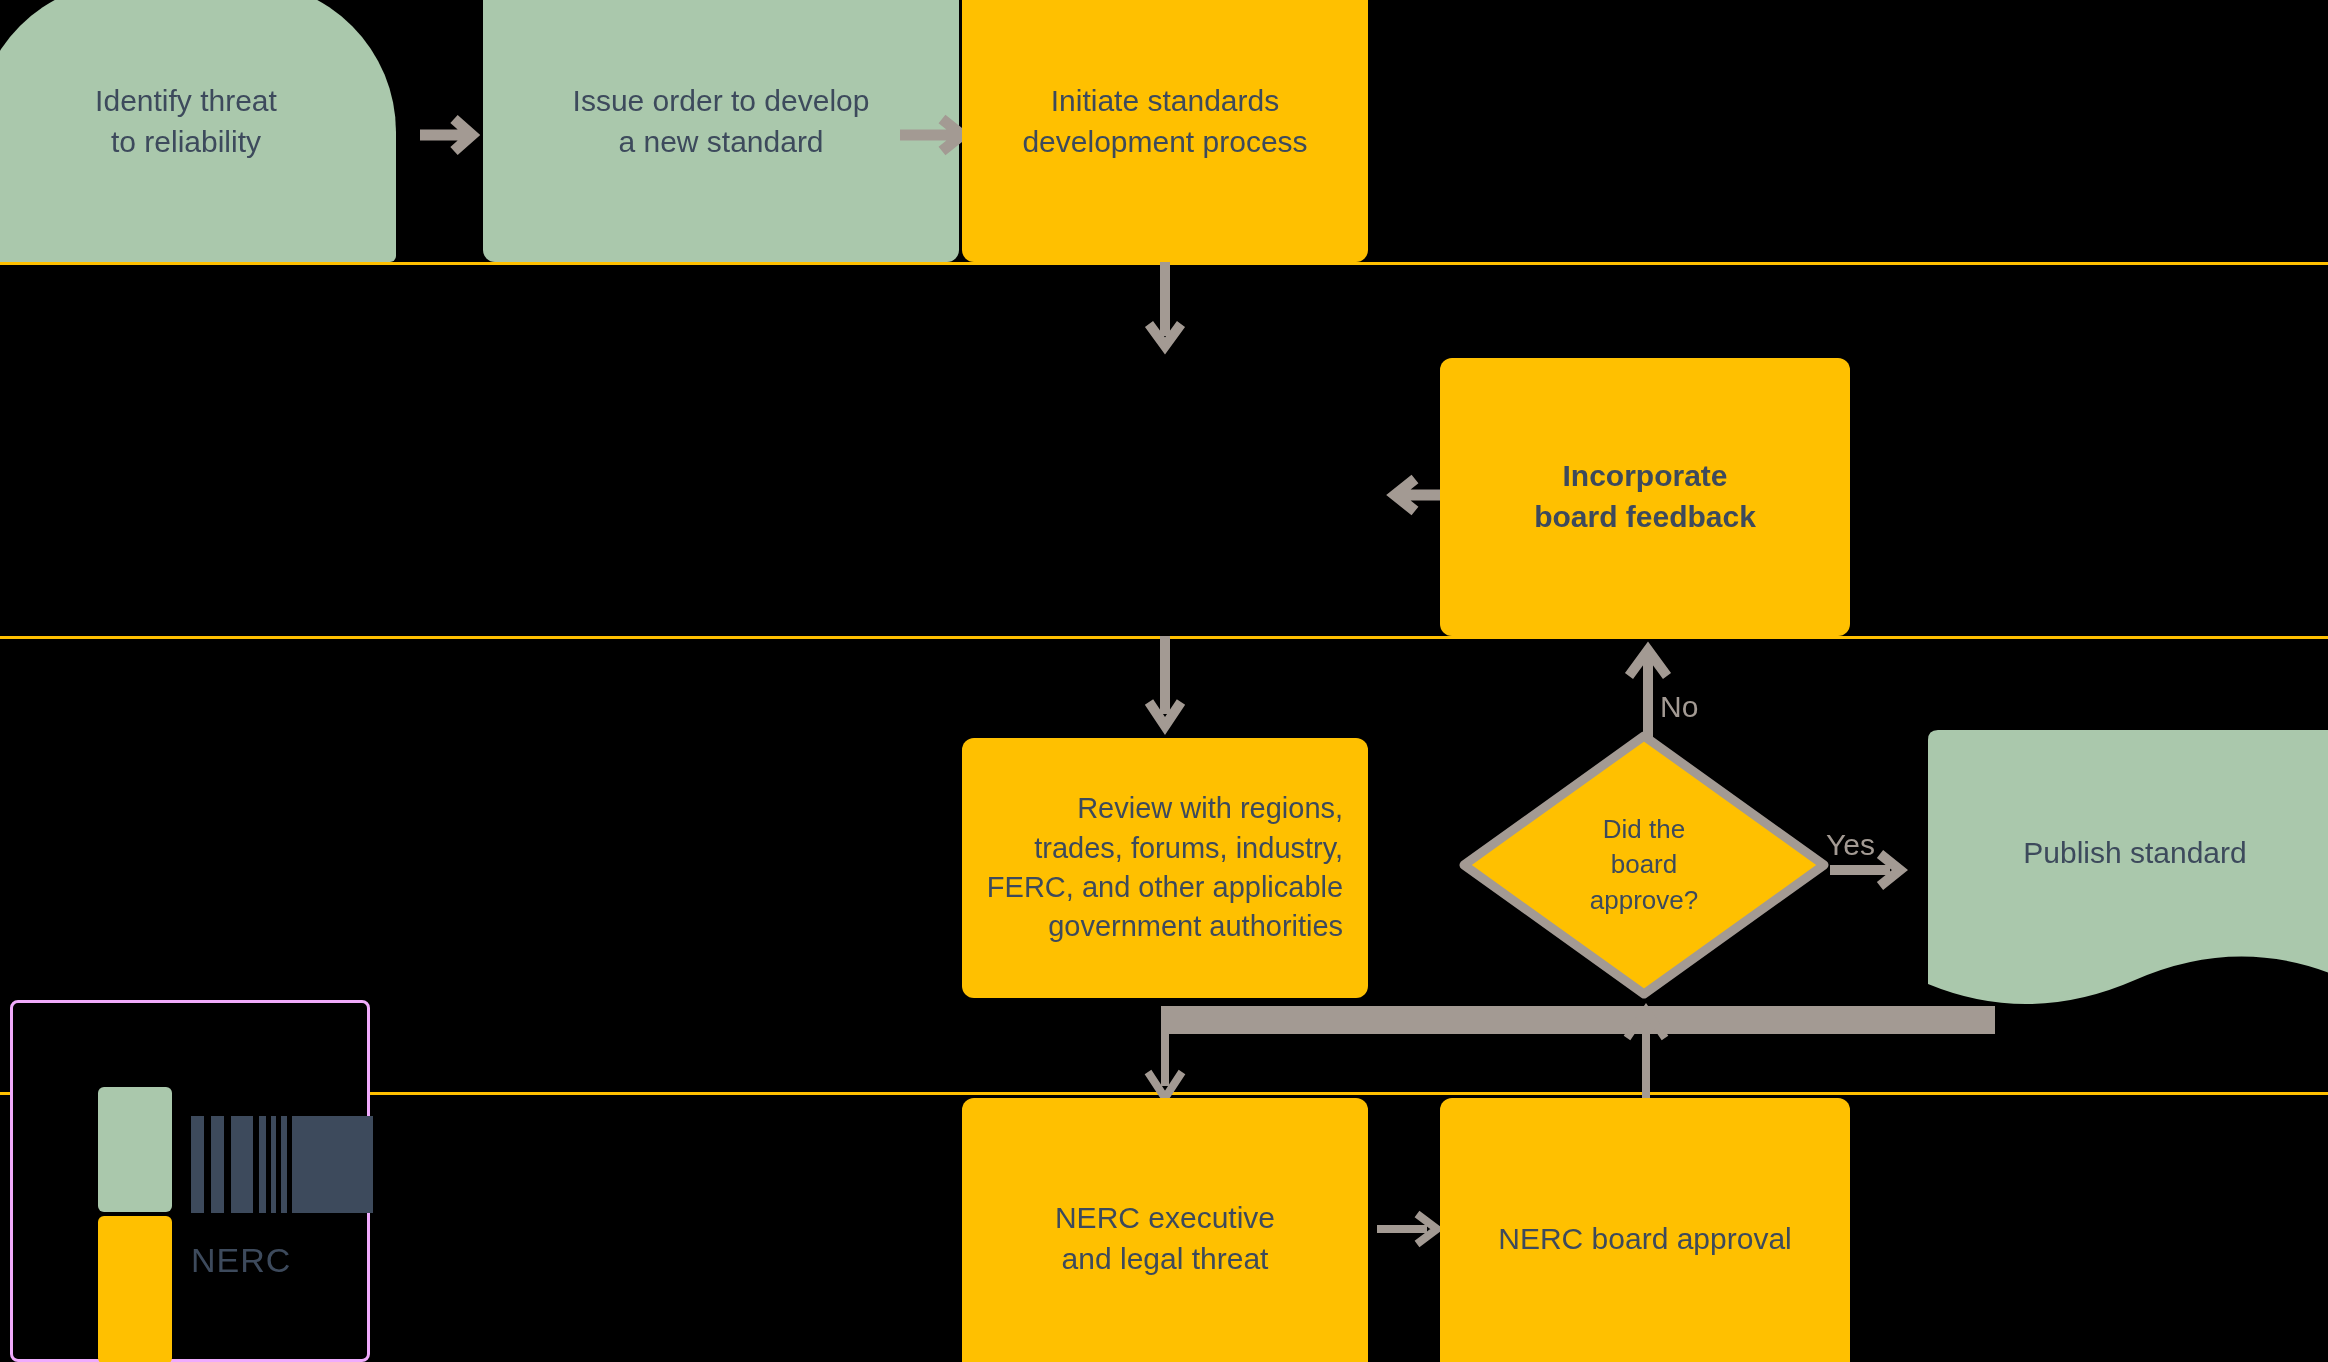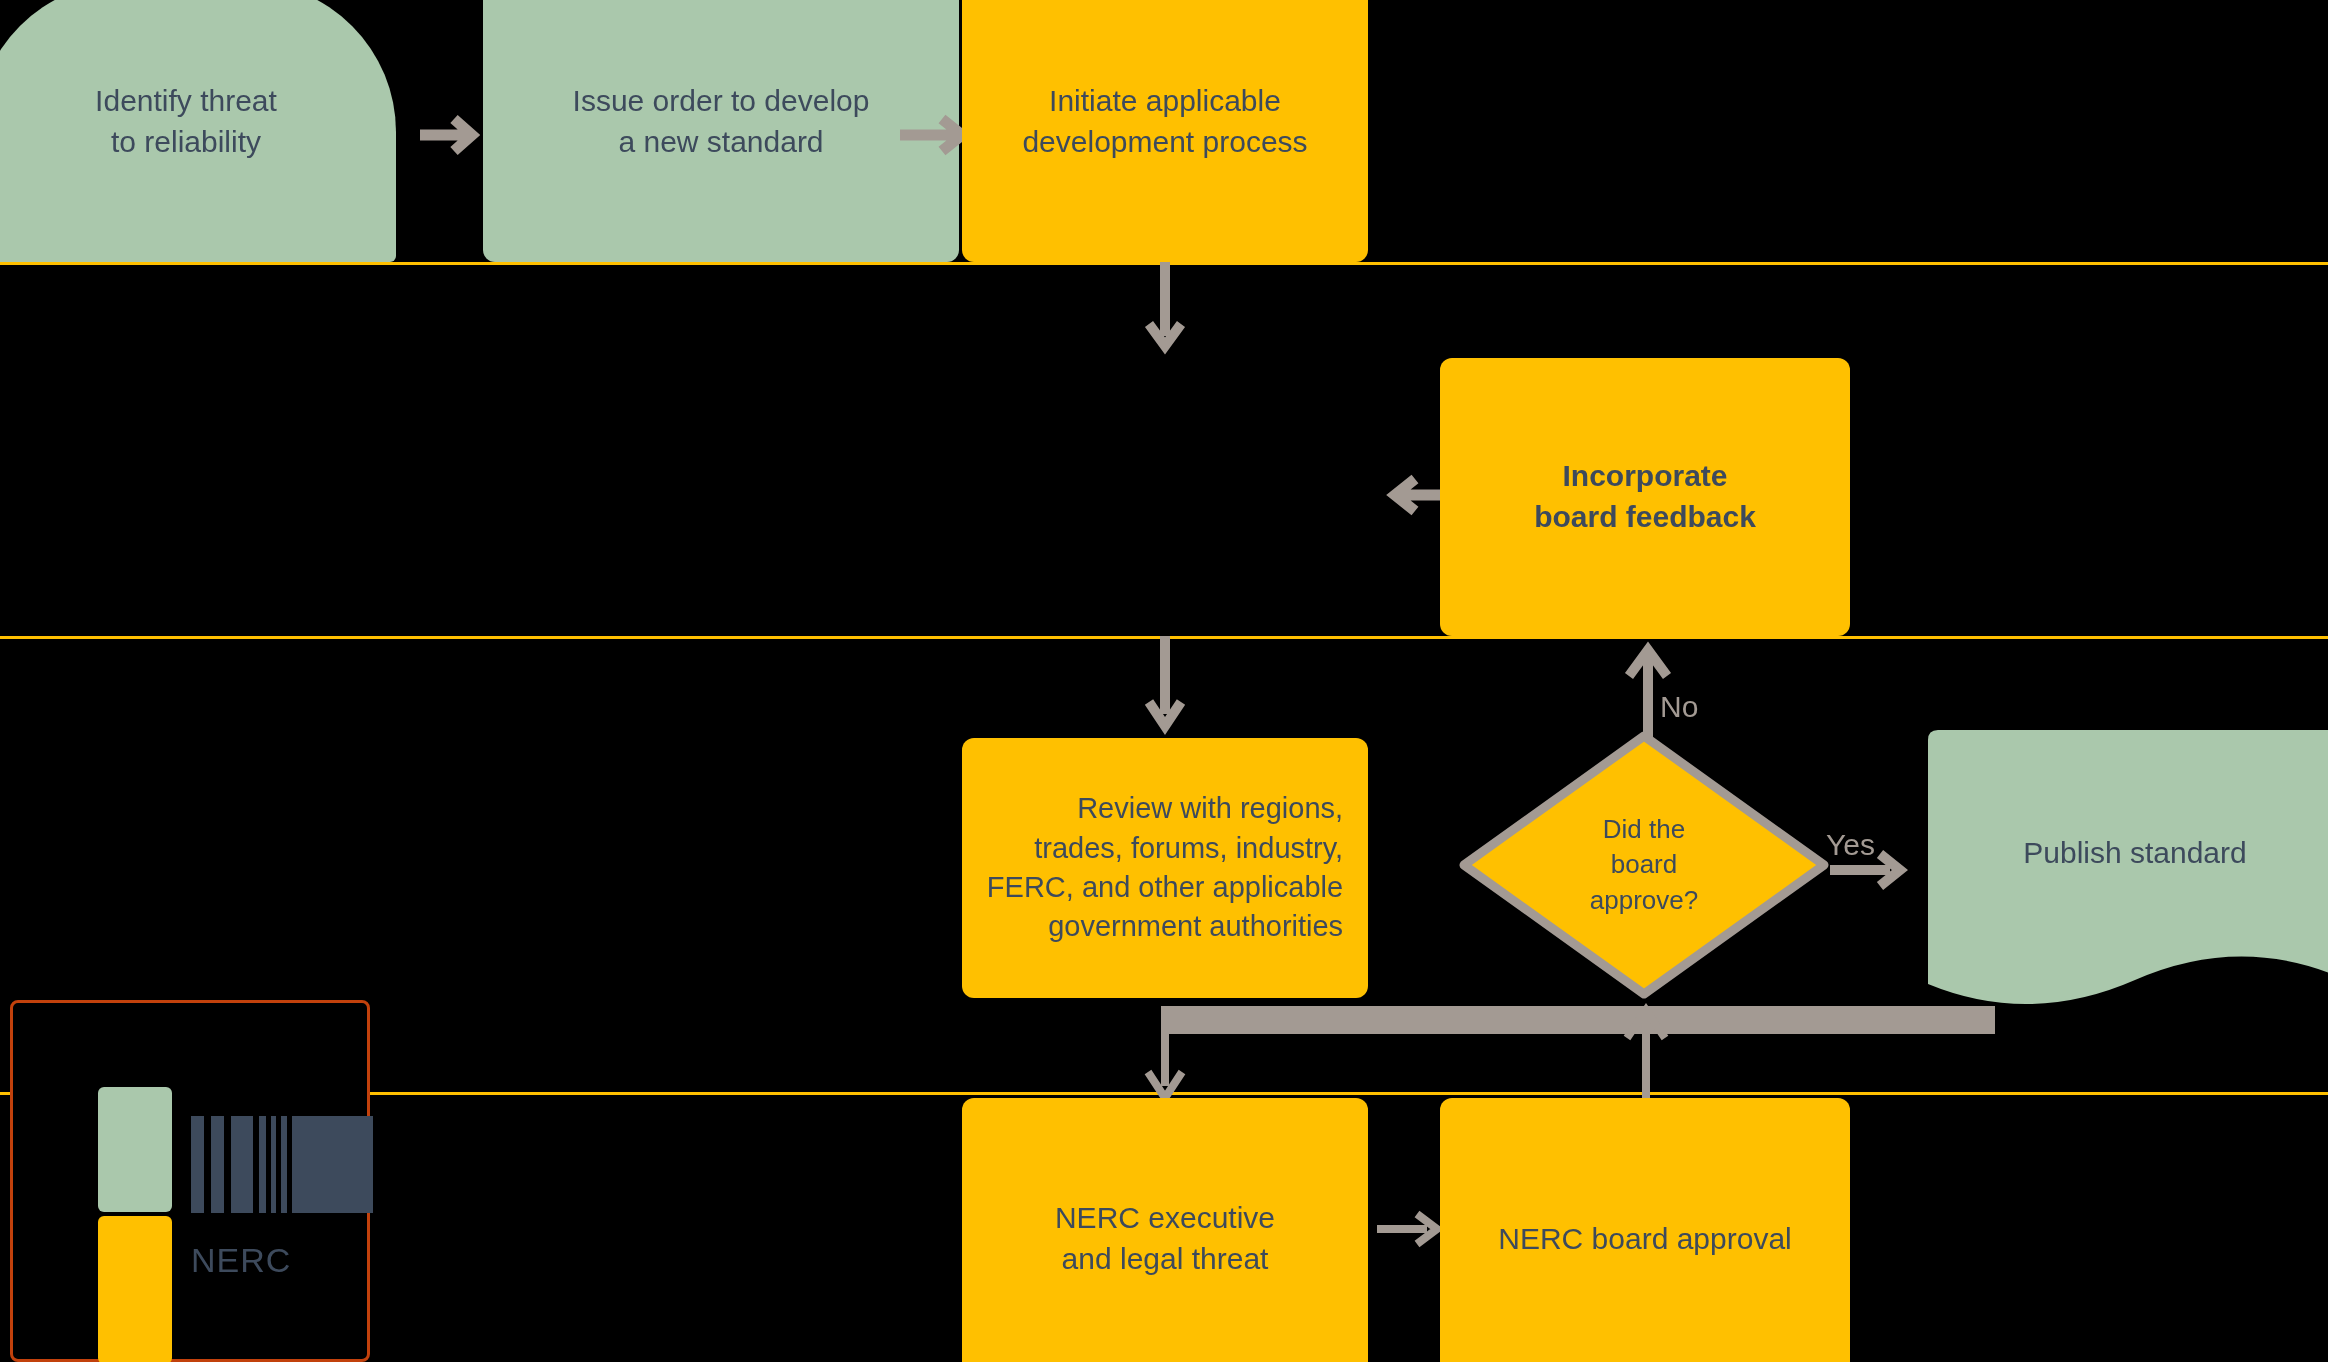--- a/index.html
+++ b/index.html
@@ -91,21 +91,21 @@
     font-size: 30px;
     white-space: nowrap;
   }
 
   
   .rule { position: absolute; height: 3px; }
 
   
   #logo-box {
     position: absolute;
-    border: 3px solid #c2410c;
+    border: 3px solid #f0abfc;
     border-radius: 8px;
     box-sizing: border-box;
     background: #000000;
   }
   .logo-sq { position: absolute; border-radius: 6px; }
   .logo-bars { position: absolute; }
   .logo-text {
     position: absolute;
     color: #3d4a5c;
     font-size: 34px;
@@ -137,21 +137,21 @@
 a new standard</span>
   </div>
 
   <div class="conn" style="left:898px; top:110px;">
     <svg width="78" height="50" viewBox="0 0 78 50">
       <path d="M2 25 H56 M44 9 L64 25 L44 41" fill="none" stroke="#a39a93" stroke-width="11" stroke-linecap="butt" stroke-linejoin="miter"></path>
     </svg>
   </div>
 
   <div class="node yellow rounded" style="left:962px; top:-18px; width:406px; height:280px;">
-    <span class="label">Initiate applicable
+    <span class="label">Initiate standards
 development process</span>
   </div>
 
   <div class="conn" style="left:1140px; top:262px;">
     <svg width="50" height="98" viewBox="0 0 50 98">
       <path d="M25 0 V74 M9 62 L25 84 L41 62" fill="none" stroke="#a39a93" stroke-width="10" stroke-linecap="butt" stroke-linejoin="miter"></path>
     </svg>
   </div>
 
 

